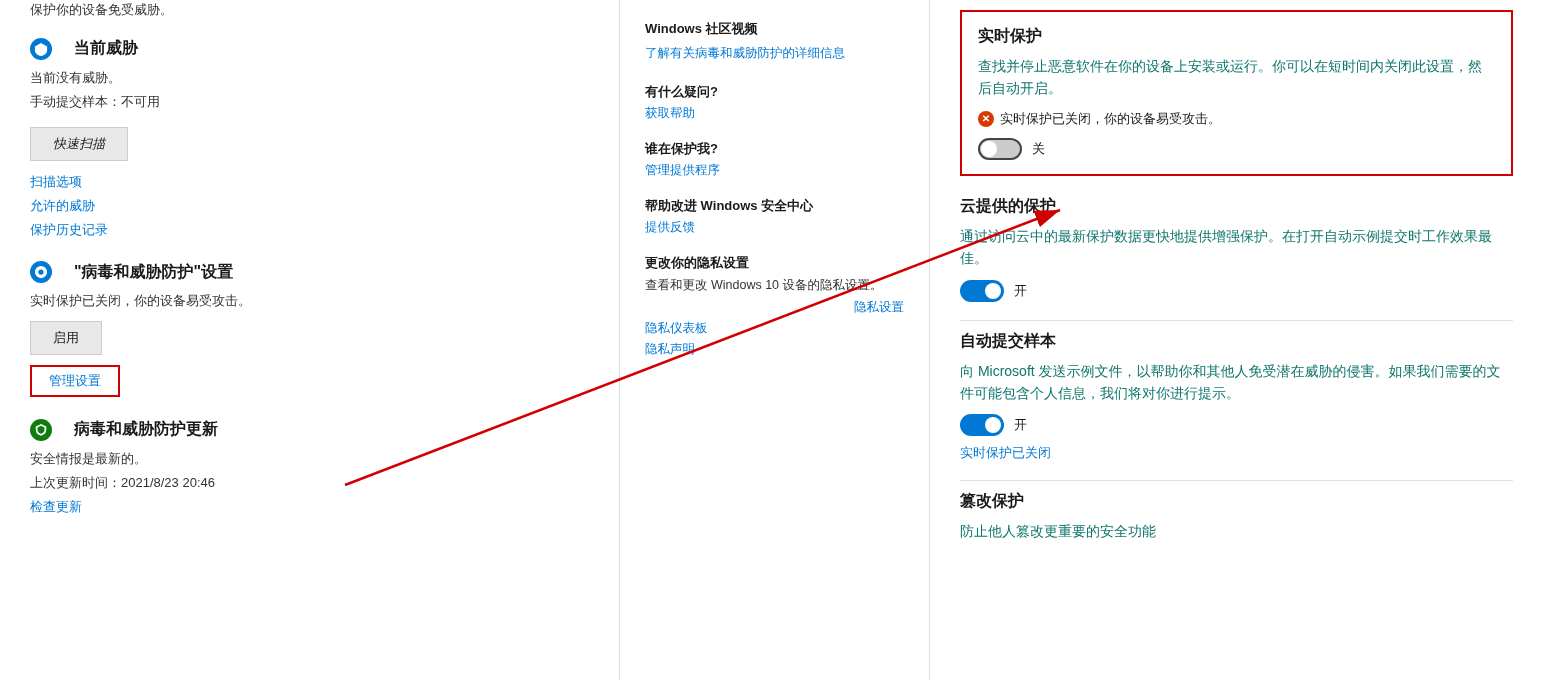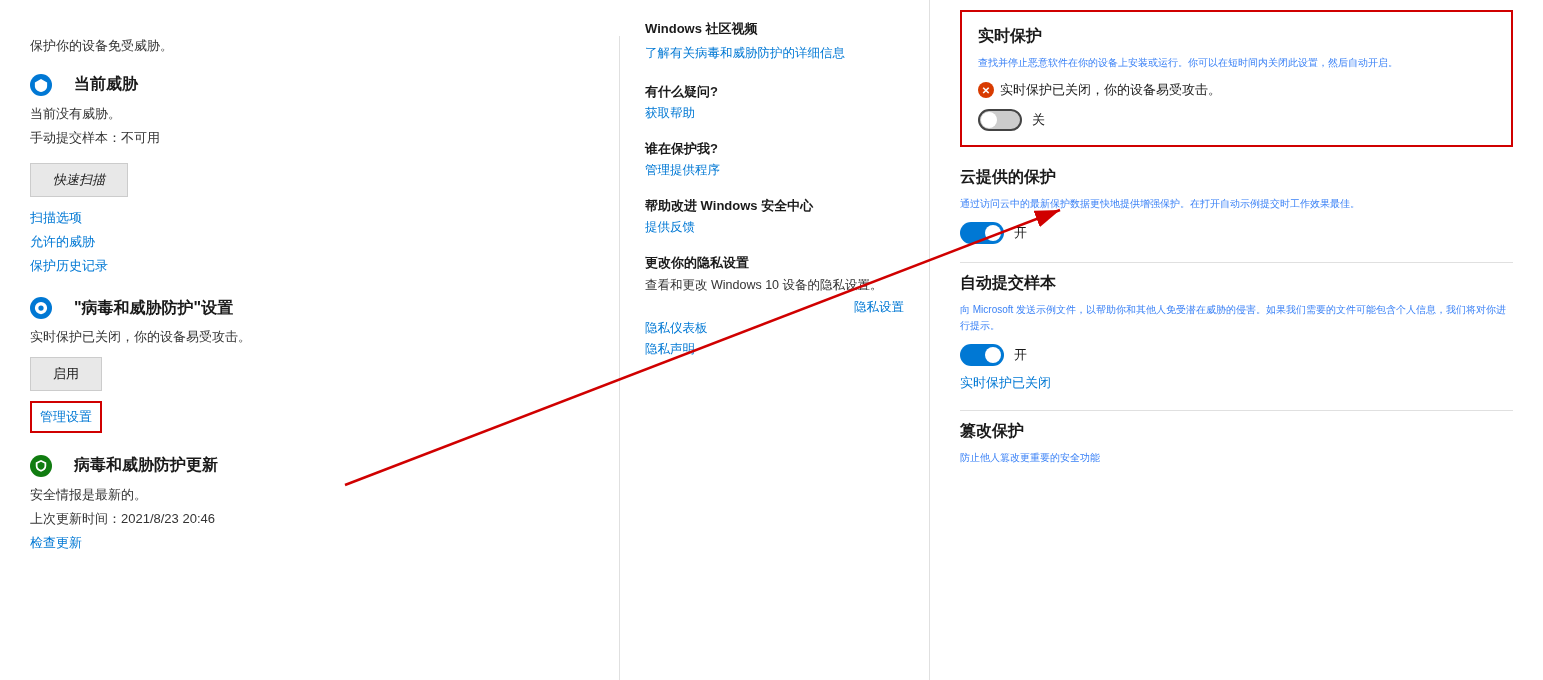--- a/index.html
+++ b/index.html
@@ -17,21 +17,20 @@
       background: #fff;
       overflow: hidden;
     }
     
     .left-panel {
       width: 620px;
       padding: 0 30px 20px 30px;
       border-right: 1px solid #e0e0e0;
       overflow-y: auto;
       background: #fff;
-      margin-top: 36px;
     }
     
     .middle-panel {
       width: 310px;
       padding: 20px 25px;
       border-right: 1px solid #e0e0e0;
       background: #fff;
       overflow-y: auto;
     }
     
@@ -120,21 +119,21 @@
       cursor: pointer;
       margin-bottom: 10px;
       color: #1a1a1a;
     }
     .manage-link {
       display: inline-block;
       color: #0078d4;
       font-size: 13px;
       text-decoration: none;
       cursor: pointer;
-      padding: 5px 8px;
+      padding: 5px 17px;
       border: 2px solid #d00000;
     }
 
     .update-section {
       margin-top: 22px;
     }
 
     
     .windows-community {
       font-size: 13px;
@@ -181,22 +180,22 @@
       margin-bottom: 20px;
       position: relative;
     }
     .section-title {
       font-size: 16px;
       font-weight: 600;
       margin-bottom: 8px;
       color: #1a1a1a;
     }
     .section-body-text {
-      font-size: 10px;
-      color: #3b82f6;
+      font-size: 14px;
+      color: #0f766e;
       line-height: 1.6;
       margin-bottom: 10px;
     }
     .warning-row {
       display: flex;
       align-items: center;
       gap: 6px;
       margin-bottom: 10px;
       font-size: 13px;
       color: #1a1a1a;

